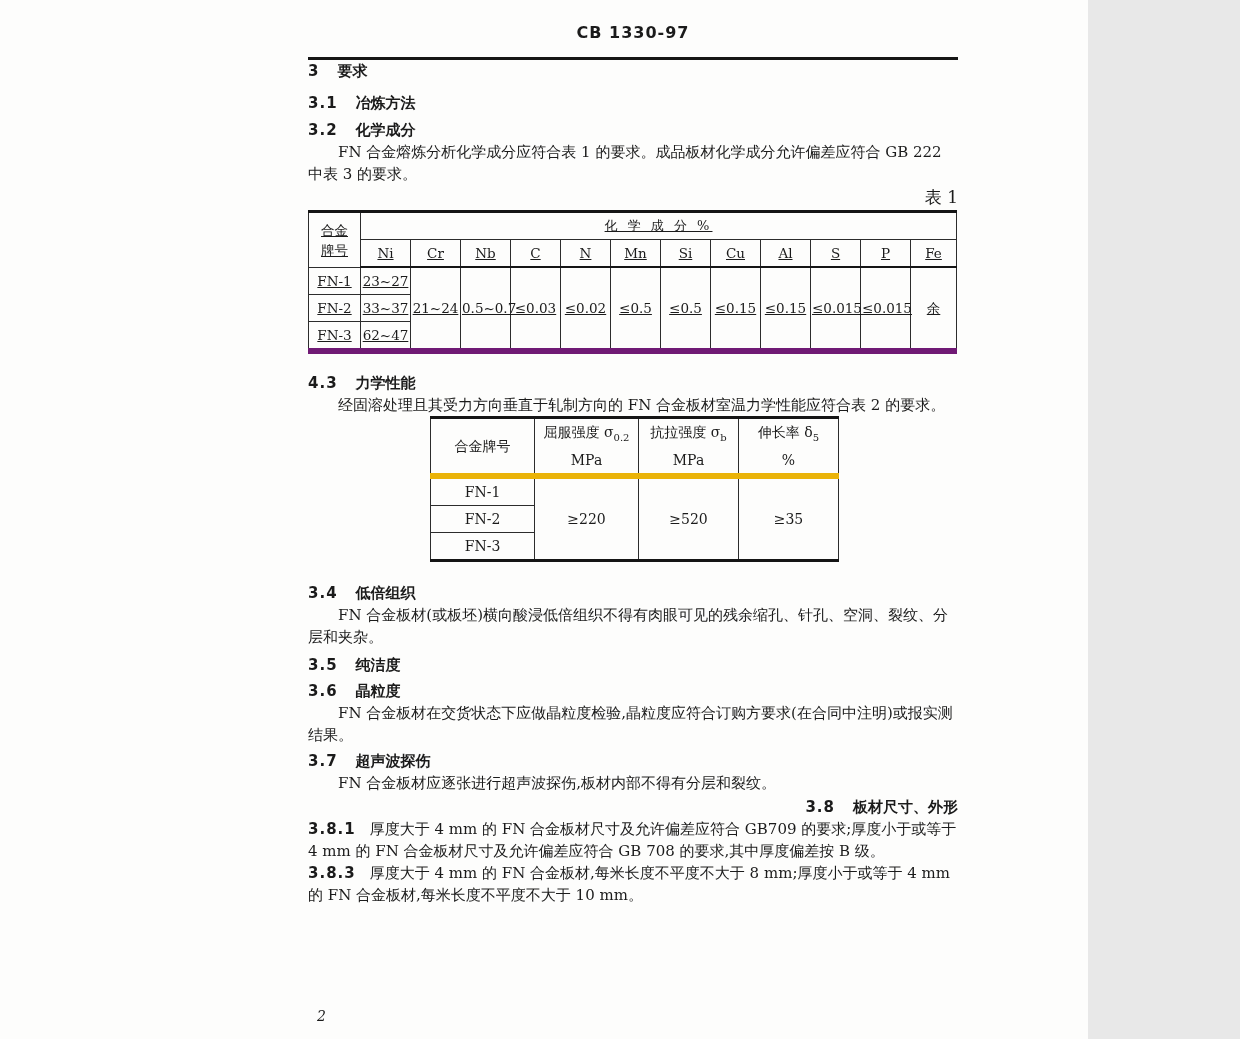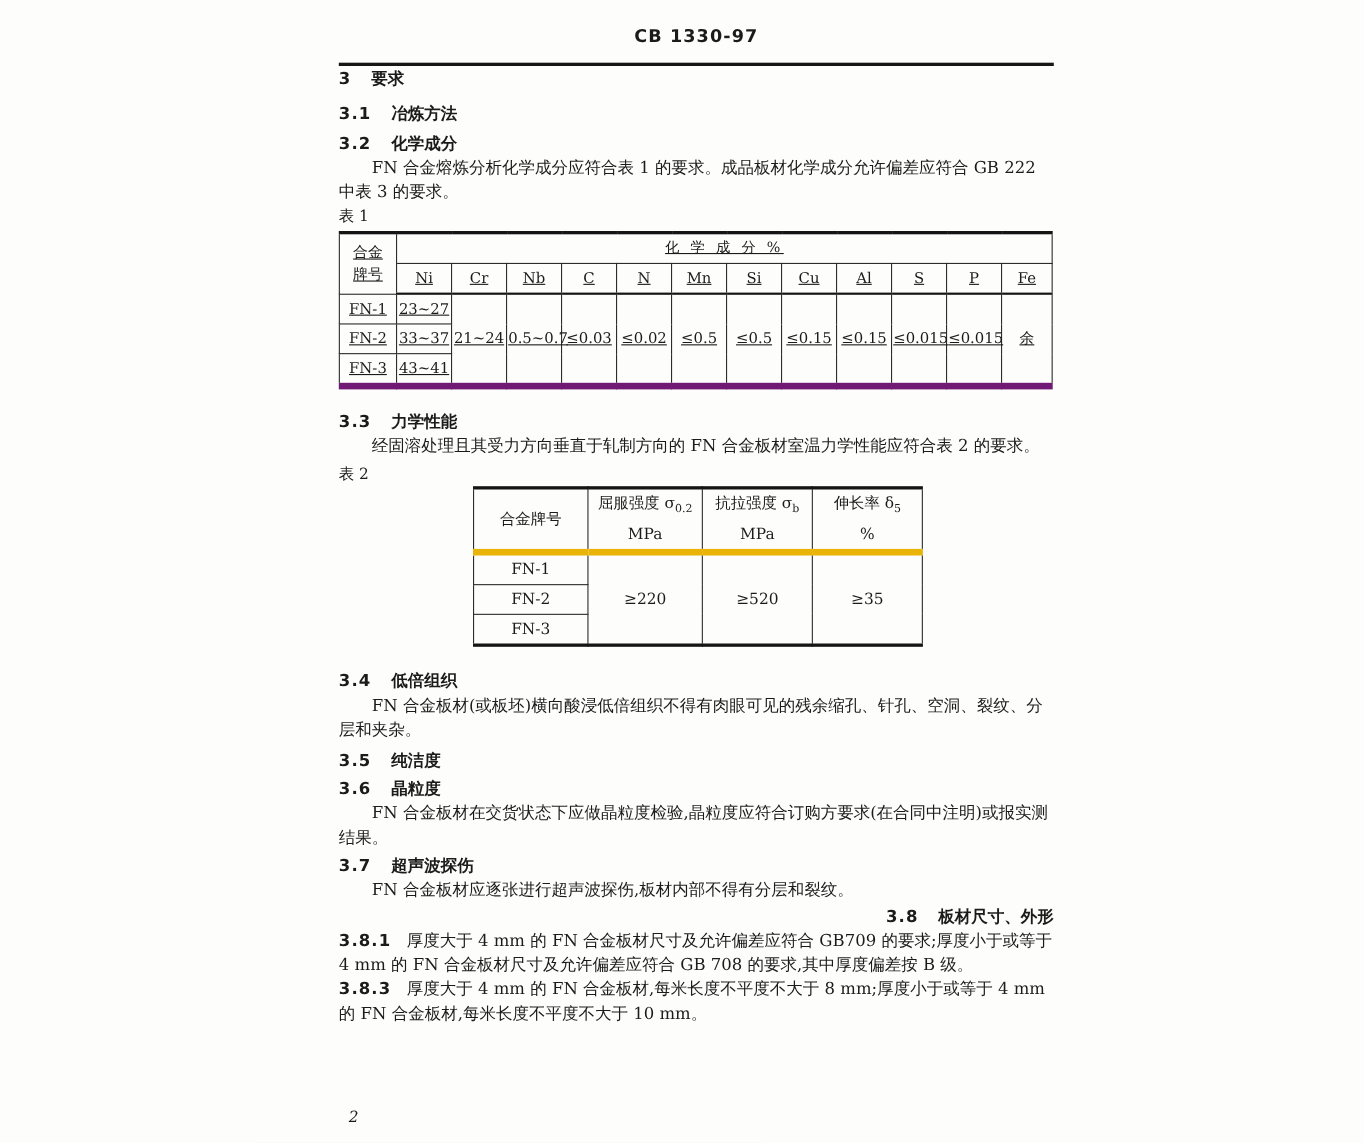--- a/index.html
+++ b/index.html
@@ -1,19 +1,19 @@
 <!DOCTYPE html>
 <html><head>
 <meta charset="utf-8">
 <style>
   * { box-sizing: border-box; }
   html, body { margin: 0; padding: 0; background: #e8e8e8; }
   .page {
     position: relative;
-    width: 1240px;
+    width: 1088px;
     height: 1039px;
     background: #fdfdfc;
     overflow: hidden;
     color: #1b1b1b;
     font-family: "DejaVu Serif", "Liberation Serif", serif;
   }
   .doc {
     position: absolute;
     left: 308px;
     top: 0;
@@ -32,21 +32,21 @@
   .rule { margin-top: 13px; height: 3px; background: #161616; }
   p { margin: 0; }
   .h {
     font-family: "DejaVu Sans", "Liberation Sans", sans-serif;
     font-weight: 600;
     font-size: 15px;
   }
   .hnum { display: inline-block; margin-right: 18px; letter-spacing: 1px; }
   .runnum { display: inline-block; margin-right: 14px; font-family: "DejaVu Sans", "Liberation Sans", sans-serif; font-weight: 600; letter-spacing: 1px; }
   .para { text-indent: 2em; }
-  .cap { text-align: left; font-size: 14px; }
+  .cap { text-align: right; font-size: 17px; }
 
   .h3  { }
   .h31 { margin-top: 10px; }
   .h32 { margin-top: 5px; }
   .h33 { margin-top: 18px; }
   .h34 { margin-top: 20px; }
   .h35 { margin-top: 6px; }
   .h36 { margin-top: 4px; }
   .h37 { margin-top: 4px; }
   .h38 { margin-top: 2px; text-align: right; }
@@ -164,31 +164,30 @@
         <td rowspan="3">≤0.015</td>
         <td rowspan="3">≤0.015</td>
         <td rowspan="3">余</td>
       </tr>
       <tr class="datarow">
         <td>FN-2</td>
         <td>33~37</td>
       </tr>
       <tr class="datarow">
         <td>FN-3</td>
-        <td>43~41</td>
+        <td>62~47</td>
       </tr>
     </tbody>
       </table>
 
     <p class="h h33">
-      <span class="hnum">3.3</span><span>力学性能</span>
+      <span class="hnum">4.3</span><span>力学性能</span>
     </p>
     <p class="para">经固溶处理且其受力方向垂直于轧制方向的 FN 合金板材室温力学性能应符合表 2 的要求。</p>
 
-    <p class="cap cap2">表 2</p>
 
     <table class="t2">
       <colgroup>
         <col style="width:104px">
           <col style="width:104px">
           <col style="width:100px">
           <col style="width:100px">
       </colgroup>
       <tbody>
           <tr class="head">

